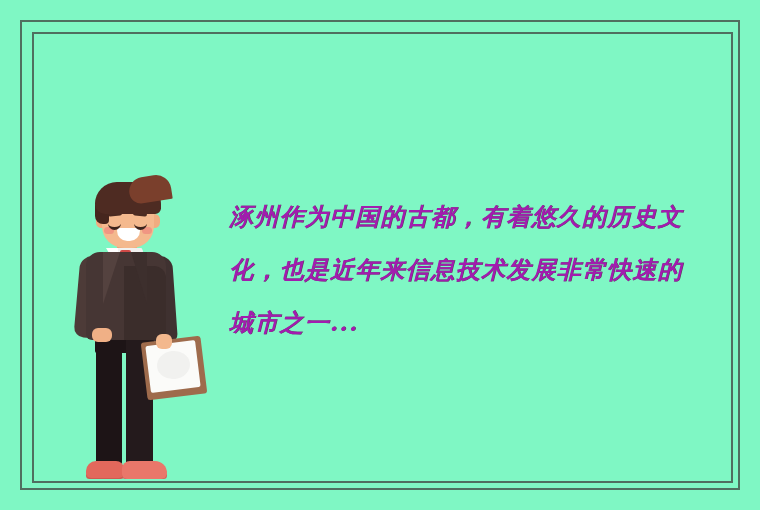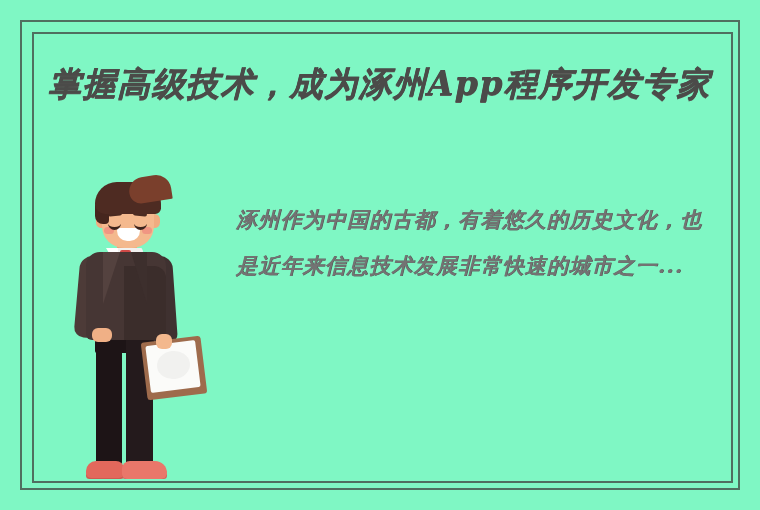--- a/index.html
+++ b/index.html
@@ -72,24 +72,24 @@
     word-break: break-all;
     text-shadow: 0.6px 0 0 #4b4b49, 0 0.5px 0 #5a5a57;
   }
 
   
   .body-copy {
     position: absolute;
     left: 221px;
     top: 182px;
     width: 470px;
-    margin: 15px;
-    color: #737373;
+    margin: 8px;
+    color: #a21caf;
     font-family: "DejaVu Serif", "Liberation Serif", serif;
-    font-size: 21px;
+    font-size: 24px;
     font-weight: 700;
     font-style: italic;
     line-height: 2.21;
     letter-spacing: 1.2px;
     word-break: break-all;
     text-shadow: 0.5px 0 0 #4b4b49;
   }
 
   
   .person {
@@ -354,21 +354,20 @@
     transform: rotate(-7deg);
   }
 </style>
 </head>
 <body>
 
 <div class="poster">
 
   <div class="stage">
 
-    <h1 class="headline">掌握高级技术，成为涿州App程序开发专家</h1>
 
     <p class="body-copy">涿州作为中国的古都，有着悠久的历史文化，也是近年来信息技术发展非常快速的城市之一...</p>
 
     <div class="person">
 
       <div class="hip"></div>
       <div class="leg-left"></div>
       <div class="leg-right"></div>
 
       <div class="shoe-left-sole"></div>

